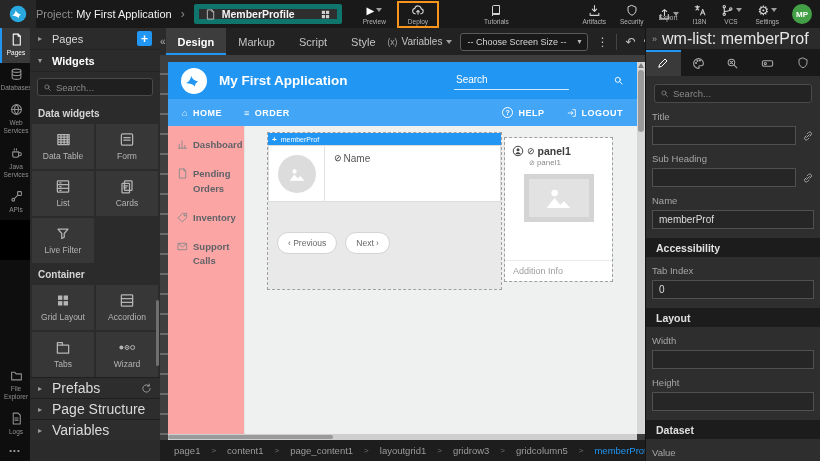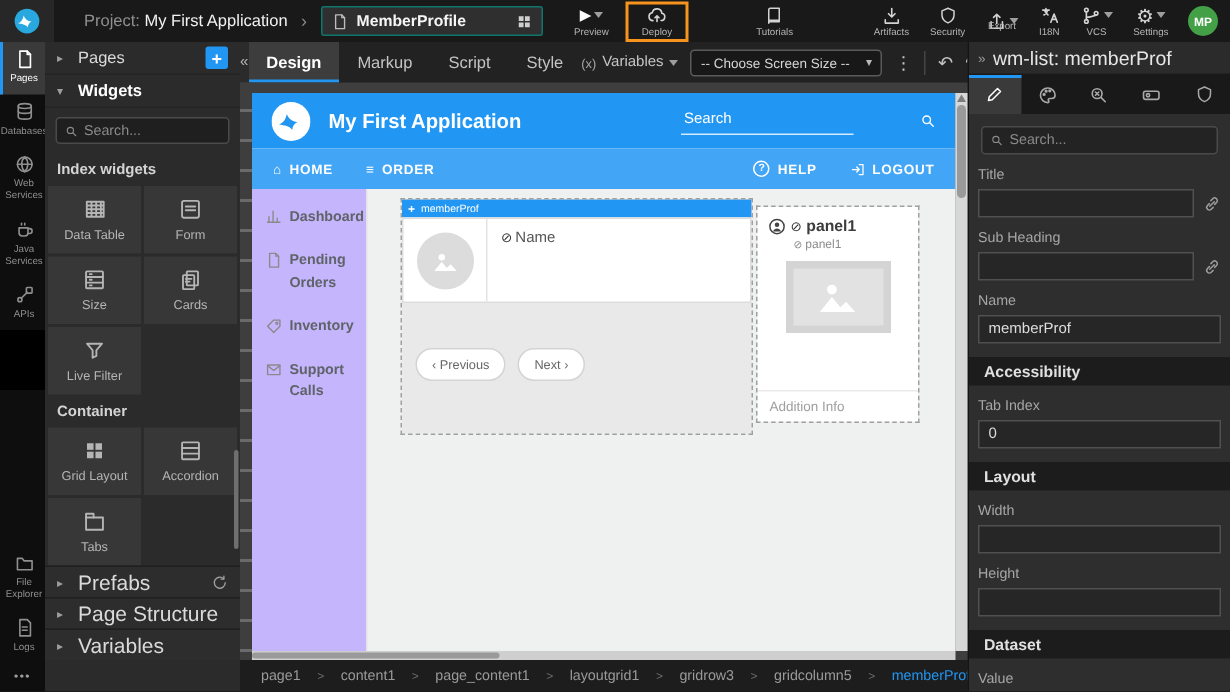--- a/index.html
+++ b/index.html
@@ -5,25 +5,25 @@
   *{box-sizing:border-box;margin:0;padding:0}
   html,body{width:820px;height:461px;overflow:hidden}
   body{font-family:"Liberation Sans",sans-serif;background:#1b1b1b;color:#ccc;font-size:11px}
   svg{display:block}
   .ic{stroke:currentColor;fill:none;stroke-width:2;stroke-linecap:round;stroke-linejoin:round}
   .app{width:820px;height:461px;display:flex;flex-direction:column}
 
   
   .topbar{height:28px;background:#191919;display:flex;align-items:center;flex:none}
   .logo-box{width:36px;height:28px;background:#272727;display:flex;align-items:center;justify-content:center}
-  .project{margin-left:20px;white-space:nowrap}
+  .project{margin-left:0;white-space:nowrap}
   .plabel{color:#8f8f8f;font-size:11px}
   .pname{color:#f2f2f2;font-size:11px}
   .tb-chev{color:#8a8a8a;margin:0 9px;font-size:12px}
-  .page-select{height:20px;min-width:148px;background:#2f2f2f;border:1px solid #0f766e;border-radius:2px;display:flex;align-items:center;gap:6px;padding:0 6px;color:#bdbdbd}
+  .page-select{height:20px;min-width:148px;background:#2f2f2f;border:5px solid #0f766e;border-radius:2px;display:flex;align-items:center;gap:6px;padding:0 6px;color:#bdbdbd}
   .page-select .pg-name{color:#f5f5f5;font-weight:bold;font-size:10.5px;flex:1}
   .tb-item{display:flex;flex-direction:column;align-items:center;justify-content:center;padding:0 7px;color:#d3d3d3;cursor:pointer}
   .tb-item .lbl{font-size:6.5px;color:#b5b5b5;margin-top:1px;white-space:nowrap}
   .tb-item .irow{display:flex;align-items:center;gap:2px;height:13px}
   .caret{width:0;height:0;border-left:3px solid transparent;border-right:3px solid transparent;border-top:4px solid #9e9e9e}
   .hl-box{border:2px solid #f7941e;height:27px;display:flex;align-items:center;margin:0 4px;padding:0 2px}
   .tb-spacer{flex:1}
   .avatar{width:20px;height:20px;border-radius:50%;background:#43a047;color:#fff;font-size:8px;font-weight:bold;display:flex;align-items:center;justify-content:center;margin:0 8px 0 6px}
   .gear-glyph{font-size:13px;line-height:13px}
 
@@ -78,21 +78,21 @@
   .app-header{height:37px;background:#2196f3;display:flex;align-items:center;padding:0 13px;flex:none}
   .app-logo{width:26px;height:26px;flex:none}
   .app-title{color:#fff;font-size:13.5px;font-weight:bold;margin-left:12px;white-space:nowrap}
   .app-search{margin-left:auto;width:115px;border-bottom:1px solid rgba(255,255,255,.8);color:#fff;font-size:10px;padding:2px 2px 4px}
   .app-search-icon{color:#fff;margin-left:44px}
   .app-nav{height:27px;background:#42a5f5;display:flex;align-items:center;padding:0 14px;gap:22px;flex:none;color:#fff}
   .nav-item{display:flex;align-items:center;gap:5px;font-size:9px;font-weight:bold;letter-spacing:.5px;cursor:pointer}
   .nav-spacer{flex:1}
   .help-q{width:11px;height:11px;border:1px solid #fff;border-radius:50%;font-size:7px;display:flex;align-items:center;justify-content:center}
   .app-body{flex:1;display:flex;min-height:0}
-  .app-sidebar{width:77px;background:#c4b5fd;border-right:1px solid #e4e4e4;padding:12px 9px;flex:none}
+  .app-sidebar{width:77px;background:#fca5a5;border-right:1px solid #e4e4e4;padding:12px 9px;flex:none}
   .sb-item{display:flex;align-items:flex-start;gap:5px;margin-bottom:15px;color:#5f6368;font-size:9.5px;font-weight:bold;line-height:1.5;cursor:pointer}
   .sb-item .s-ic{color:#8a8a8a;margin-top:1px;flex:none}
   .app-main{flex:1;background:#eff1f1;position:relative;min-width:0}
 
   .list-widget{position:absolute;left:23px;top:7px;width:233px;height:156px;background:#e9e9e9;outline:1px dashed #a0a0a0;cursor:pointer}
   .lw-title{height:12px;background:#2196f3;color:#fff;font-size:7px;display:flex;align-items:center;gap:4px;padding:0 4px}
   .lw-title .mv{font-weight:bold;font-size:8px}
   .lw-card{height:57px;background:#fff;border:1px solid #ddd;display:flex}
   .lw-ava{width:56px;border-right:1px solid #e3e3e3;display:flex;align-items:center;justify-content:center}
   .ava-circ{width:38px;height:38px;border-radius:50%;background:#dcdcdc;display:flex;align-items:center;justify-content:center}
@@ -119,21 +119,21 @@
 
   .breadcrumb{height:21px;background:#1d1d1d;display:flex;align-items:center;padding:0 14px;gap:11px;flex:none;font-size:9.5px}
   .bc-item{color:#9a9a9a;cursor:pointer}
   .bc-sep{color:#6e6e6e;font-size:8px}
   .bc-item.active{color:#2196f3}
 
   
   .right-panel{width:175px;background:#2e2e2e;flex:none;display:flex;flex-direction:column;border-left:1px solid #141414;overflow:hidden}
   .rp-header{height:22px;background:#2b2b2b;border-bottom:1px solid #1a1a1a;display:flex;align-items:center;gap:5px;padding:0 6px;flex:none}
   .rp-expand{color:#9e9e9e;font-size:9px;cursor:pointer}
-  .rp-title{color:#e6e6e6;font-size:13px}
+  .rp-title{color:#e6e6e6;font-size:16px}
   .rp-tabs{height:26px;background:#191919;display:flex;flex:none}
   .rp-tab{width:35px;display:flex;align-items:center;justify-content:center;color:#a8a8a8;cursor:pointer}
   .rp-tab.active{background:#3a3a3a;color:#fff;box-shadow:inset 0 2px 0 #2196f3}
   .rp-search{margin:8px 8px 0;height:19px;background:#232323;border:1px solid #4a4a4a;border-radius:3px;display:flex;align-items:center;padding:0 5px;gap:4px;color:#8a8a8a;flex:none}
   .rp-search input{flex:1;min-width:0;background:transparent;border:none;outline:none;color:#ccc;font-size:9.5px;font-family:"Liberation Sans",sans-serif}
   .rp-search input::placeholder{color:#8a8a8a}
   .fgroup{padding:0 6px;flex:none}
   .f-label{font-size:9.5px;color:#a6a6a6;margin:8px 0 4px}
   .f-row{display:flex;align-items:center;gap:6px}
   .f-input{flex:1;min-width:0;height:19px;background:#262626;border:1px solid #505050;color:#ddd;font-size:10px;padding:0 6px;outline:none;font-family:"Liberation Sans",sans-serif}
@@ -322,41 +322,41 @@
         <span class="lp-caret">▾</span>
         <span class="lp-title b">Widgets</span>
       </div>
       <div class="lp-search">
         <svg class="ic" width="9" height="9" viewBox="0 0 24 24">
             <circle cx="10.5" cy="10.5" r="5.5"></circle>
             <path d="M15 15l5 5"></path>
           </svg>
         <input placeholder="Search..." style="">
       </div>
-      <div class="wsec-title">Index widgets</div>
+      <div class="wsec-title">Data widgets</div>
       <div class="tiles">
         <div class="tile">
           <svg class="ic" width="17" height="15" viewBox="0 0 24 24" stroke-width="1.4">
               <path d="M3 4h18v16H3z M3 8h18M3 12h18M3 16h18M8 4v16M13 4v16M18 4v16"></path>
             </svg>
           <span class="t-lbl">Data Table</span>
         </div>
         <div class="tile">
           <svg class="ic" width="16" height="15" viewBox="0 0 24 24">
               <rect x="3" y="3" width="18" height="18" rx="2"></rect>
               <path d="M7 9h10M7 13h10"></path>
             </svg>
           <span class="t-lbl">Form</span>
         </div>
         <div class="tile">
           <svg class="ic" width="16" height="15" viewBox="0 0 24 24">
               <rect x="3" y="3" width="18" height="18" rx="1"></rect>
               <path d="M3 9h18M3 15h18M7 6h2M7 12h2M7 18h2"></path>
             </svg>
-          <span class="t-lbl">Size</span>
+          <span class="t-lbl">List</span>
         </div>
         <div class="tile">
           <svg class="ic" width="16" height="15" viewBox="0 0 24 24">
               <rect x="8" y="3" width="12" height="15" rx="1"></rect>
               <rect x="4" y="7" width="12" height="15" rx="1"></rect>
               <path d="M7 11h6M7 14h4"></path>
             </svg>
           <span class="t-lbl">Cards</span>
         </div>
         <div class="tile">
@@ -385,20 +385,29 @@
               <path d="M3 9h18M3 15h18"></path>
             </svg>
           <span class="t-lbl">Accordion</span>
         </div>
         <div class="tile">
           <svg class="ic" width="16" height="15" viewBox="0 0 24 24">
               <path d="M3 8h18v13H3z"></path>
               <path d="M3 8V4h8v4"></path>
             </svg>
           <span class="t-lbl">Tabs</span>
+        </div>
+        <div class="tile">
+          <svg width="20" height="15" viewBox="0 0 30 24">
+              <circle cx="6" cy="12" r="3.2" fill="currentColor"></circle>
+              <circle cx="15" cy="12" r="3.2" fill="none" stroke="currentColor" stroke-width="1.6"></circle>
+              <circle cx="15" cy="12" r="1.2" fill="currentColor"></circle>
+              <circle cx="24" cy="12" r="3.2" fill="none" stroke="currentColor" stroke-width="1.6"></circle>
+            </svg>
+          <span class="t-lbl">Wizard</span>
         </div>
       </div>
       <div class="lp-acc">
         <span class="lp-caret">▸</span>
         <span class="lp-title">Prefabs</span>
         <svg class="ic" width="11" height="11" viewBox="0 0 24 24" style="color:#9e9e9e">
             <path d="M20 12a8 8 0 11-2.3-5.7"></path>
             <path d="M18 2.5v4.2h-4.2"></path>
           </svg>
       </div>

